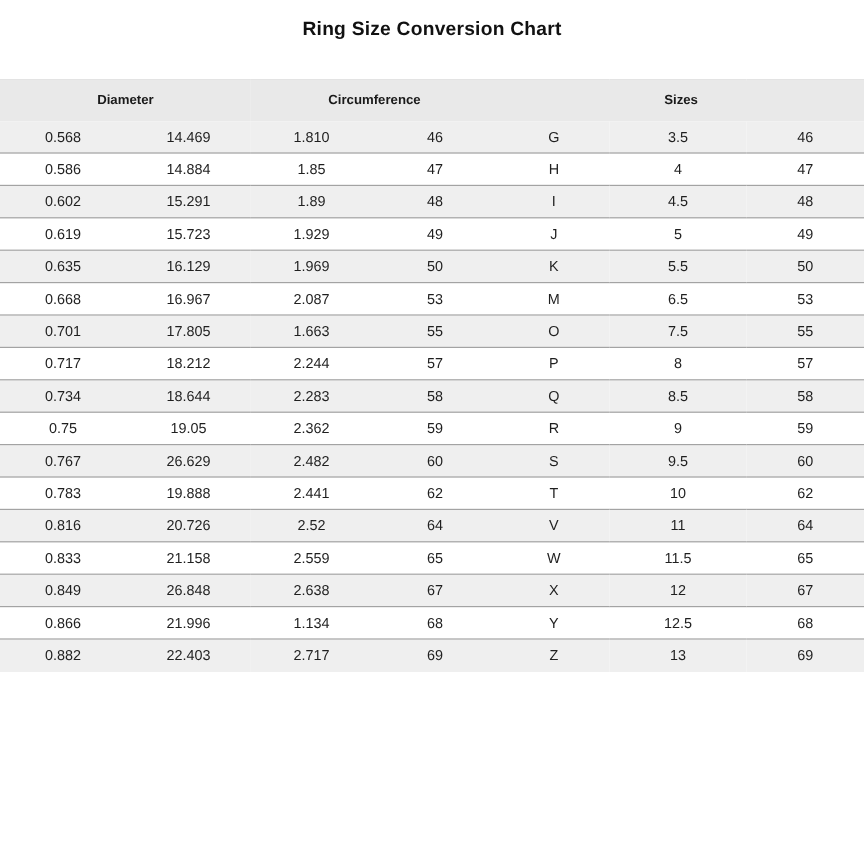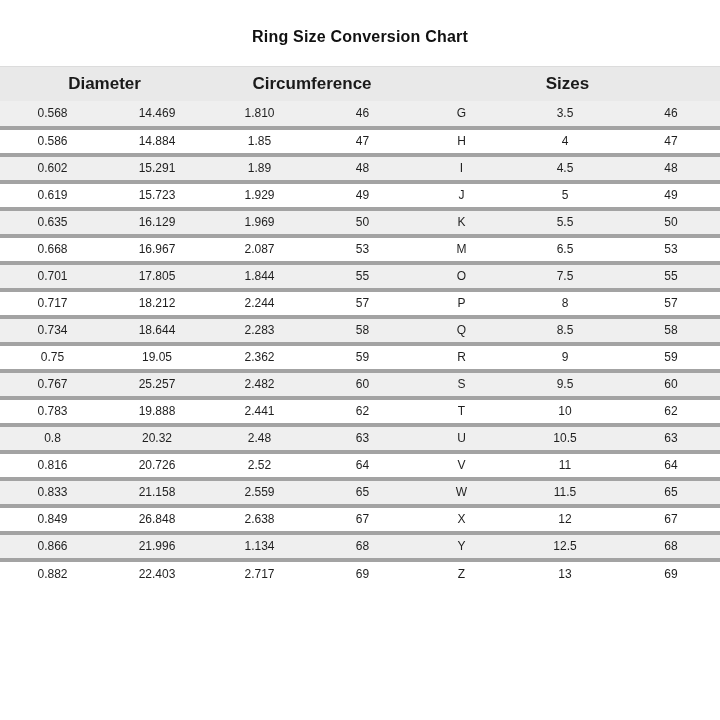--- a/index.html
+++ b/index.html
@@ -14,55 +14,55 @@
     height: 720px;
     background: #ffffff;
     overflow: hidden;
   }
   .page-header {
     height: 66px;
     padding-top: 12px;
     text-align: center;
   }
   .page-title {
-    margin: 16px;
+    margin: 4px;
     font-size: 16px;
     font-weight: 700;
     letter-spacing: 0.2px;
     color: #111111;
   }
   table.ring-table {
     width: 720px;
     border-collapse: collapse;
     table-layout: fixed;
     border-top: 1px solid #dcdcdc;
   }
   tr.group-row th {
     background: #e9e9e9;
     height: 34px;
-    font-size: 17px;
+    font-size: 11px;
     font-weight: 700;
     text-align: center;
     vertical-align: middle;
     color: #1a1a1a;
     padding: 0;
   }
   tr.sub-row th {
     background: #ffffff;
     height: 38px;
     font-size: 12px;
     font-weight: 400;
     text-align: center;
     vertical-align: middle;
     line-height: 1.25;
     color: #1a1a1a;
     padding: 0 6px;
   }
   tbody tr {
-    border-bottom: 4px solid #a3a3a3;
+    border-bottom: 1px solid #a3a3a3;
   }
   tbody tr:last-child {
     border-bottom: none;
   }
   tbody tr:nth-child(odd) {
     background: #efefef;
   }
   tbody tr:nth-child(even) {
     background: #ffffff;
   }
@@ -153,21 +153,21 @@
           <td>16.967</td>
           <td>2.087</td>
           <td>53</td>
           <td>M</td>
           <td>6.5</td>
           <td>53</td>
         </tr>
         <tr>
           <td>0.701</td>
           <td>17.805</td>
-          <td>1.844</td>
+          <td>1.663</td>
           <td>55</td>
           <td>O</td>
           <td>7.5</td>
           <td>55</td>
         </tr>
         <tr>
           <td>0.717</td>
           <td>18.212</td>
           <td>2.244</td>
           <td>57</td>
@@ -188,46 +188,37 @@
           <td>0.75</td>
           <td>19.05</td>
           <td>2.362</td>
           <td>59</td>
           <td>R</td>
           <td>9</td>
           <td>59</td>
         </tr>
         <tr>
           <td>0.767</td>
-          <td>25.257</td>
+          <td>26.629</td>
           <td>2.482</td>
           <td>60</td>
           <td>S</td>
           <td>9.5</td>
           <td>60</td>
         </tr>
         <tr>
           <td>0.783</td>
           <td>19.888</td>
           <td>2.441</td>
           <td>62</td>
           <td>T</td>
           <td>10</td>
           <td>62</td>
         </tr>
         <tr>
-          <td>0.8</td>
-          <td>20.32</td>
-          <td>2.48</td>
-          <td>63</td>
-          <td>U</td>
-          <td>10.5</td>
-          <td>63</td>
-        </tr>
-        <tr>
           <td>0.816</td>
           <td>20.726</td>
           <td>2.52</td>
           <td>64</td>
           <td>V</td>
           <td>11</td>
           <td>64</td>
         </tr>
         <tr>
           <td>0.833</td>

